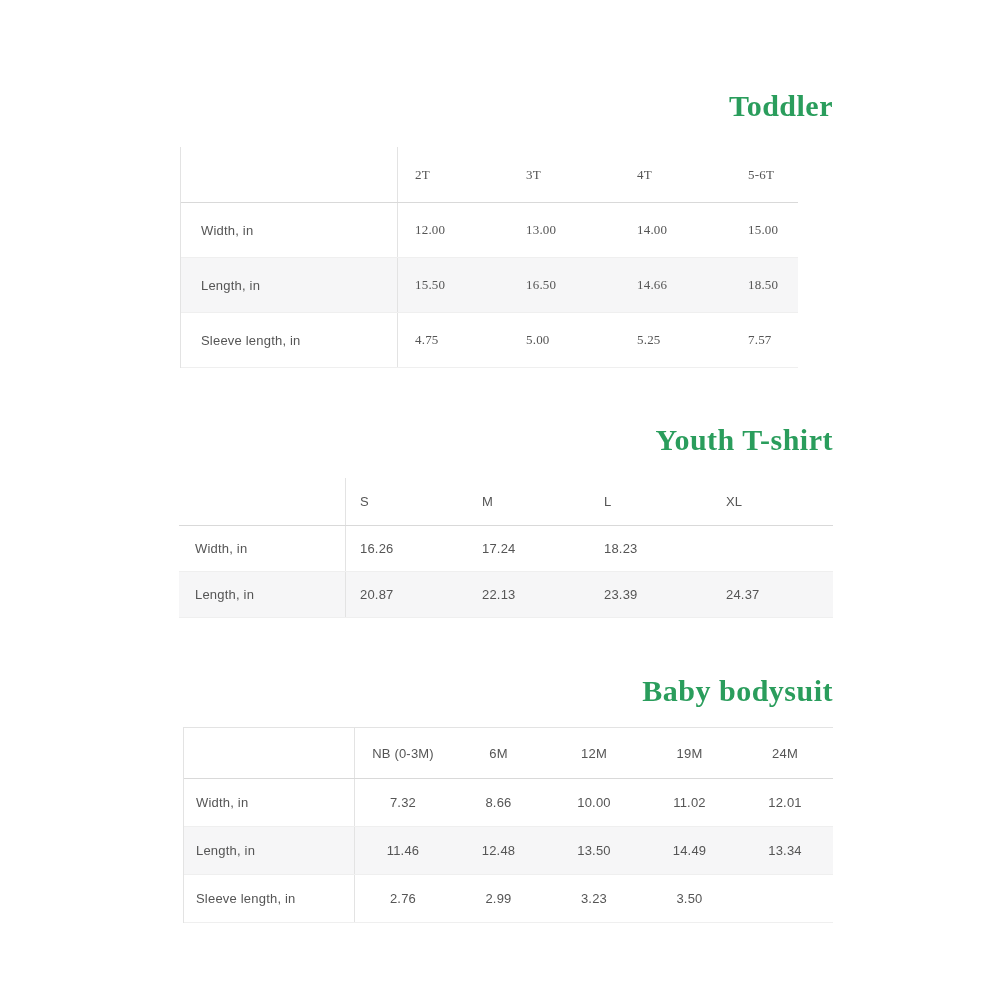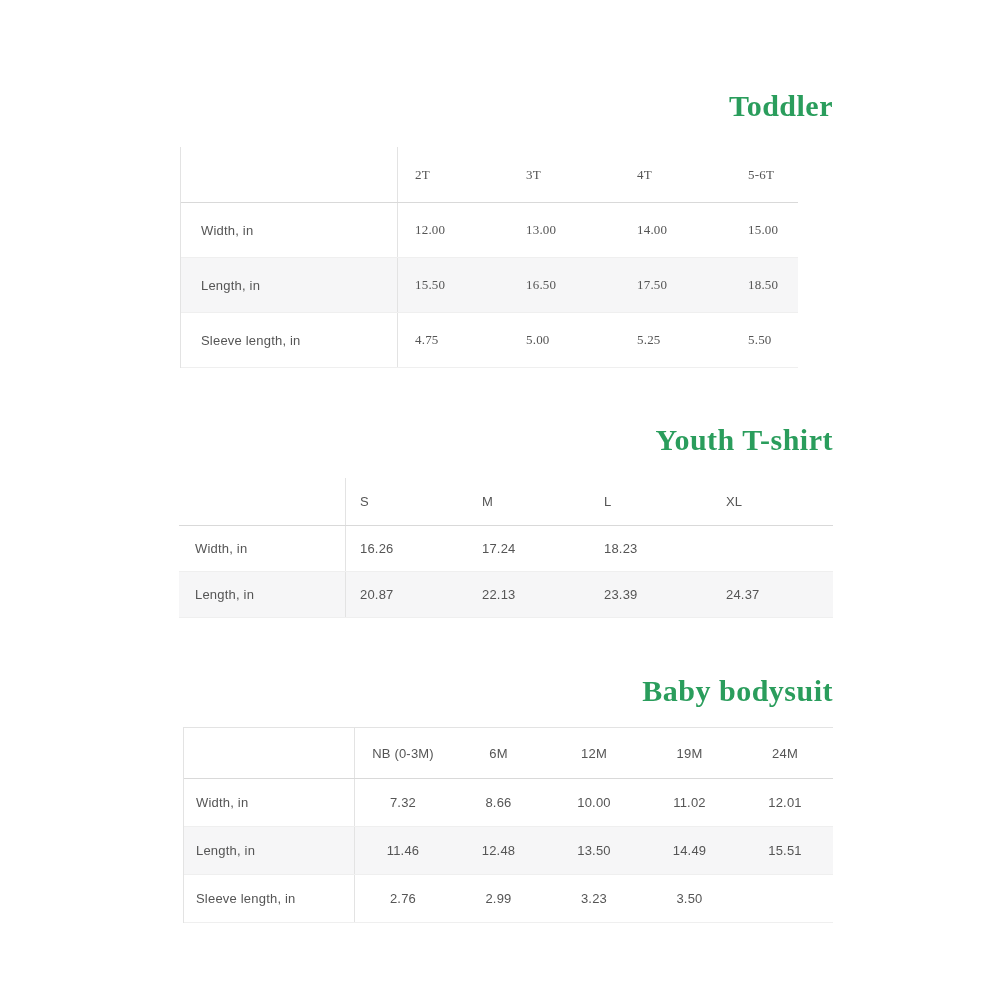--- a/index.html
+++ b/index.html
@@ -70,29 +70,29 @@
     <div class="cell c0">Width, in</div>
     <div class="cell">12.00</div>
     <div class="cell">13.00</div>
     <div class="cell">14.00</div>
     <div class="cell">15.00</div>
   </div>
   <div class="row r band">
     <div class="cell c0">Length, in</div>
     <div class="cell">15.50</div>
     <div class="cell">16.50</div>
-    <div class="cell">17.50</div>
+    <div class="cell">14.66</div>
     <div class="cell">18.50</div>
   </div>
   <div class="row r">
     <div class="cell c0">Sleeve length, in</div>
     <div class="cell">4.75</div>
     <div class="cell">5.00</div>
     <div class="cell">5.25</div>
-    <div class="cell">5.50</div>
+    <div class="cell">7.57</div>
   </div>
 </div>
 
 <div class="section-title" id="title-youth">Youth T-shirt</div>
 
 <div class="tbl t2">
   <div class="row head">
     <div class="cell c0"></div>
     <div class="cell">S</div>
     <div class="cell">M</div>
@@ -132,21 +132,21 @@
     <div class="cell">10.00</div>
     <div class="cell">11.02</div>
     <div class="cell">12.01</div>
   </div>
   <div class="row r band">
     <div class="cell c0">Length, in</div>
     <div class="cell">11.46</div>
     <div class="cell">12.48</div>
     <div class="cell">13.50</div>
     <div class="cell">14.49</div>
-    <div class="cell">15.51</div>
+    <div class="cell">13.34</div>
   </div>
   <div class="row r">
     <div class="cell c0">Sleeve length, in</div>
     <div class="cell">2.76</div>
     <div class="cell">2.99</div>
     <div class="cell">3.23</div>
     <div class="cell">3.50</div>
   </div>
 </div>
 

